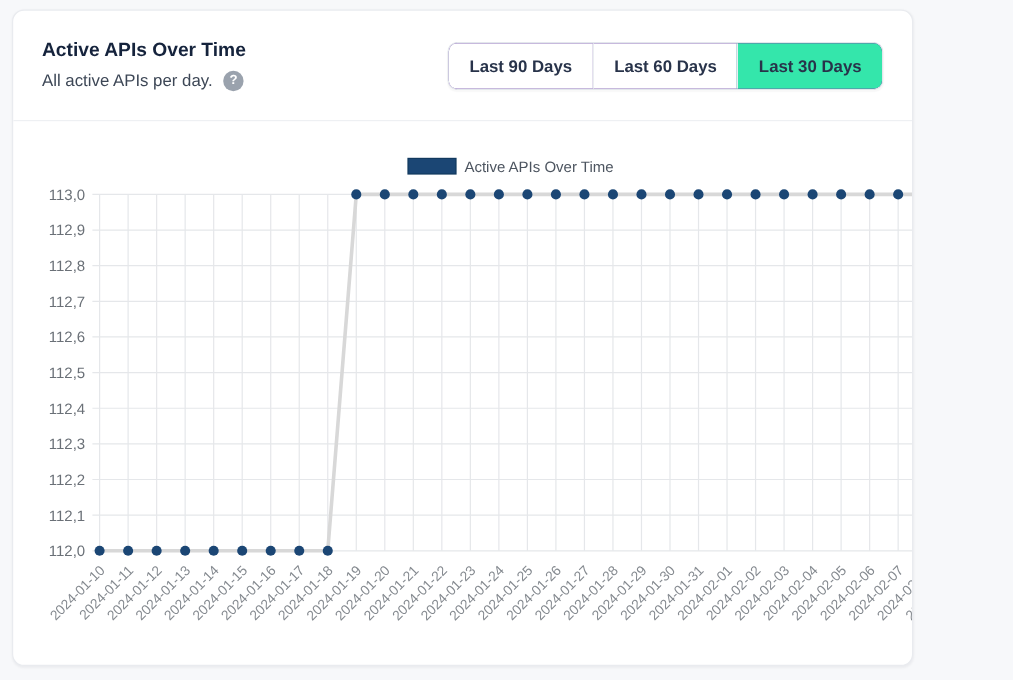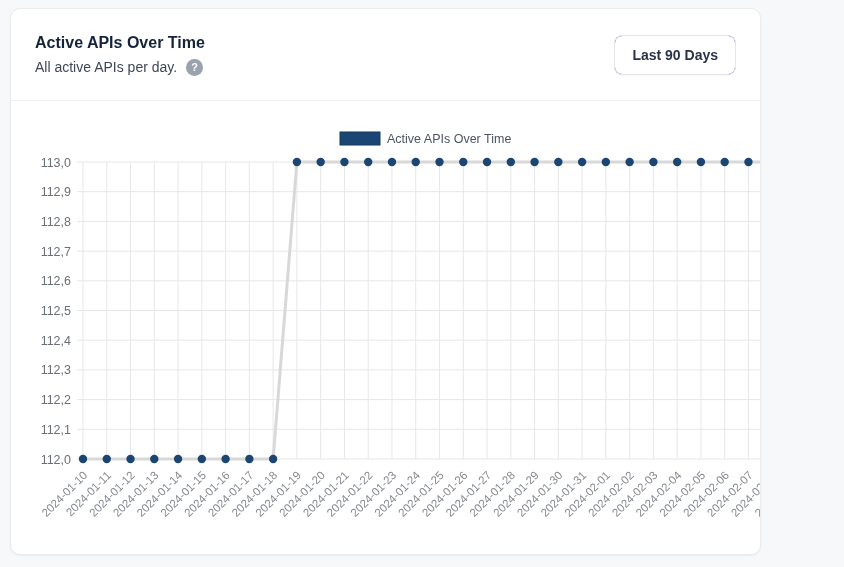--- a/index.html
+++ b/index.html
@@ -87,20 +87,22 @@
   <div class="card-header">
     <div class="header-left">
       <h2 class="hdr-title">Active APIs Over Time</h2>
       <div class="subtitle-row">
         <span>All active APIs per day.</span>
         <span class="help">?</span>
       </div>
     </div>
     <div class="btn-group">
       <button>Last 90 Days</button>
+      <button>Last 60 Days</button>
+      <button class="active">Last 30 Days</button>
     </div>
   </div>
   <div class="chart-wrap">
     <svg width="822" height="453" viewBox="0 0 822 453">
         <line x1="72" y1="61" x2="72" y2="358" stroke="#e5e7ea" stroke-width="1"></line>
         <line x1="95.76666666666667" y1="61" x2="95.76666666666667" y2="358" stroke="#e5e7ea" stroke-width="1"></line>
         <line x1="119.53333333333333" y1="61" x2="119.53333333333333" y2="358" stroke="#e5e7ea" stroke-width="1"></line>
         <line x1="143.3" y1="61" x2="143.3" y2="358" stroke="#e5e7ea" stroke-width="1"></line>
         <line x1="167.06666666666666" y1="61" x2="167.06666666666666" y2="358" stroke="#e5e7ea" stroke-width="1"></line>
         <line x1="190.83333333333331" y1="61" x2="190.83333333333331" y2="358" stroke="#e5e7ea" stroke-width="1"></line>

